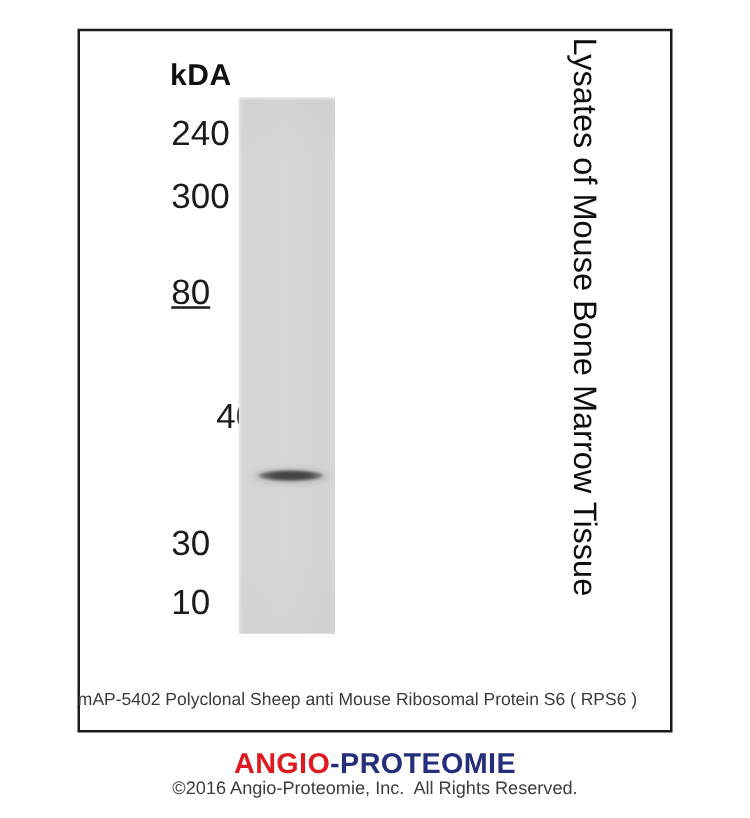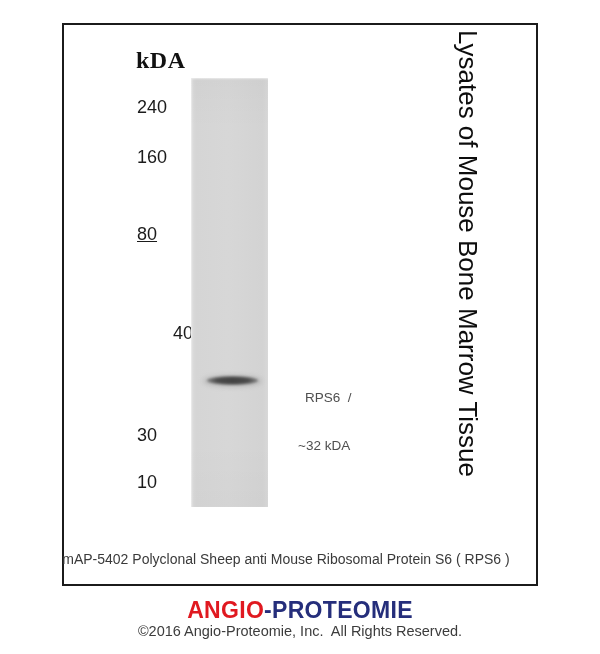--- a/index.html
+++ b/index.html
@@ -12,26 +12,26 @@
 
   
   .frame {
     position: absolute; left: 62px; top: 23px; width: 476px; height: 563px;
     box-sizing: border-box; border: 2px solid #1b1b1b; background: #ffffff;
   }
 
   
   .kda-header {
     position: absolute; left: 136px; top: 47px;
-    font-size: 24px; font-weight: bold; color: #111111; letter-spacing: 0.5px; font-family: Liberation Serif, serif;
+    font-size: 24px; font-weight: bold; color: #111111; letter-spacing: 0.5px;
   }
 
   
   .marker {
-    position: absolute; left: 137px; font-size: 18px; color: #1b1b1b; line-height: 26px;
+    position: absolute; left: 137px; font-size: 28px; color: #1b1b1b; line-height: 26px;
   }
   .m-0 { top: 94px; }   
   .m-1 { top: 144px; }  
   .m-2 { top: 221px; text-decoration: underline; }  
   .m-3 { top: 320px; margin-left: 36px; }  
   .m-4 { top: 422px; }  
   .m-5 { top: 469px; text-align: right; }  
 
   
   .lane {
@@ -90,35 +90,31 @@
 </head>
 <body>
 
 <div class="page">
 
   <div class="frame"></div>
 
   <div class="kda-header">kDA</div>
 
   <div class="marker m-0">240</div>
-  <div class="marker m-1">160</div>
+  <div class="marker m-1">300</div>
   <div class="marker m-2">80</div>
   <div class="marker m-3">40</div>
   <div class="marker m-4">30</div>
   <div class="marker m-5">10</div>
 
   <div class="lane">
     <div class="band-shadow"></div>
     <div class="band"></div>
   </div>
 
-  <div class="band-label">
-    <div class="indent">RPS6  /</div>
-    <div>~32 kDA</div>
-  </div>
 
   <div class="side-label">Lysates of Mouse Bone Marrow Tissue</div>
 
   <div class="caption">mAP-5402 Polyclonal Sheep anti Mouse Ribosomal Protein S6 ( RPS6 )</div>
 
   <div class="logo"><span class="logo-red">ANGIO</span><span class="logo-navy">-</span><span class="logo-navy">PROTEOMIE</span></div>
 
   <div class="copyright">©2016 Angio-Proteomie, Inc.  All Rights Reserved.</div>
 
 </div>

